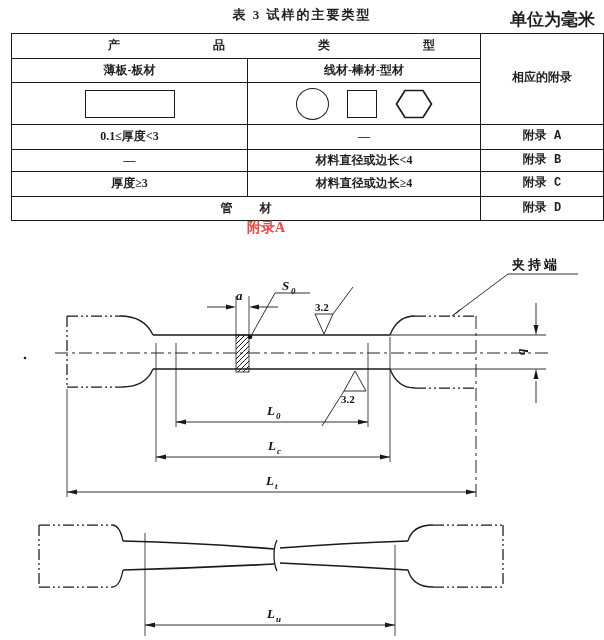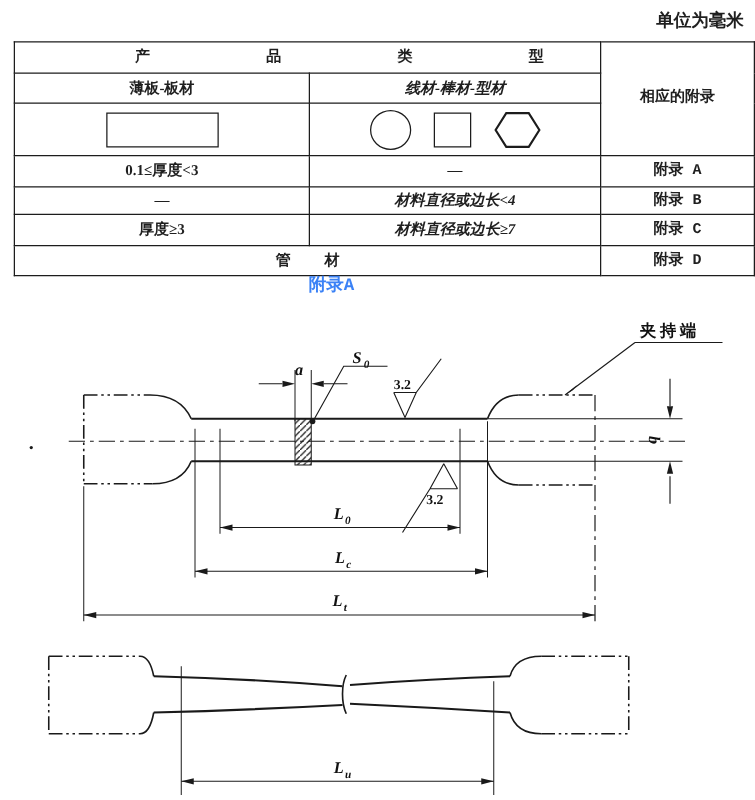--- a/index.html
+++ b/index.html
@@ -1,56 +1,57 @@
 <!DOCTYPE html>
 <html><head>
 <meta charset="utf-8">
 <style>
   html,body{margin:0;padding:0;background:#ffffff;}
   #page{position:relative;width:604px;height:640px;background:#ffffff;overflow:hidden;
         font-family:"Liberation Serif","DejaVu Serif",serif;color:#1f1f1f;}
   
   #tbl-title{position:absolute;top:6px;left:0;width:604px;text-align:center;
              font-size:13px;font-weight:bold;letter-spacing:2px;}
-  #unit-label{position:absolute;top:8px;right:9px;font-size:14px;font-weight:bold;}
+  #unit-label{position:absolute;top:8px;right:9px;font-size:17px;font-weight:bold;}
   
   #spec-table{position:absolute;top:33px;left:11px;border-collapse:collapse;table-layout:fixed;}
   #spec-table td{border:1.5px solid #1c1c1c;text-align:center;vertical-align:middle;
                  font-size:12px;font-weight:bold;padding:0;line-height:1.1;}
-  td.c1{width:232px;} td.c2{width:229px;font-style:italic;} td.c3{width:124px;font-family:Liberation Mono, monospace;}
+  td.c1{width:232px;} td.c2{width:229px;} td.c3{width:124px;font-family:Liberation Mono, monospace;}
   tr.r-hdr1 td{height:24px;margin-top:36px;} tr.r-hdr2 td{height:23px;} tr.r-shapes td{height:41px;}
   tr.r-a td{height:24px;} tr.r-b td{height:21px;} tr.r-c td{height:24px;margin-top:48px;} tr.r-d td{height:23px;}
   .spread{letter-spacing:45px;padding-left:96px;white-space:nowrap;}
   .spread2{letter-spacing:12px;padding-left:12px;white-space:nowrap;font-family:Liberation Serif, serif;}
   .shape-rect{width:88px;height:26px;border:1.6px solid #1c1c1c;margin:0 auto;}
   .shape-row{display:flex;align-items:center;justify-content:center;gap:18px;}
   .shape-circle{width:31px;height:30px;border:1.6px solid #1c1c1c;border-radius:50%;}
   .shape-square{width:28px;height:26px;border:1.6px solid #1c1c1c;}
   
   #appendix-a{position:absolute;top:219px;left:247px;font-size:14px;font-weight:bold;
-              color:#3b82f6;font-family:Liberation Mono, monospace;}
+              color:#ef4444;font-family:Liberation Serif, serif;}
   
   #drawing{position:absolute;top:0;left:0;}
   .edge{stroke:#1a1a1a;stroke-width:1.7;fill:none;}
   .thin{stroke:#1a1a1a;stroke-width:.9;fill:none;}
   .xfine{stroke:#1a1a1a;stroke-width:.8;fill:none;}
   .phantom{stroke:#1a1a1a;stroke-width:1.25;fill:none;stroke-dasharray:11 3 2 3 2 3;}
   .dashdot{stroke:#1a1a1a;stroke-width:.95;fill:none;stroke-dasharray:13 4 3 4;}
   .fillet{stroke:#1a1a1a;stroke-width:1.3;fill:none;}
   .arrow{fill:#1a1a1a;stroke:none;}
   .dim-l{font:italic bold 13px "Liberation Serif","DejaVu Serif",serif;fill:#111;}
   .dim-sub{font:italic bold 9px "Liberation Serif","DejaVu Serif",serif;fill:#111;}
   .rough-t{font:bold 11px "Liberation Serif","DejaVu Serif",serif;fill:#111;}
   .cjk{font:bold 13px "Liberation Sans","DejaVu Sans",sans-serif;fill:#111;letter-spacing:3px;}
 </style>
 </head>
 <body>
 
 <div id="page">
 
+  <div id="tbl-title">表 3  试样的主要类型</div>
   <div id="unit-label">单位为毫米</div>
 
   <table id="spec-table">
     <tbody>
         <tr class="r-hdr1">
       <td class="c1" colspan="2">
         <span class="spread">产 品 类 型</span>
       </td>
       <td class="c3" rowspan="3">相应的附录</td>
     </tr>
@@ -77,21 +78,21 @@
       <td class="c2">—</td>
       <td class="c3">附录 A</td>
     </tr>
     <tr class="r-b">
       <td class="c1">—</td>
       <td class="c2">材料直径或边长&lt;4</td>
       <td class="c3">附录 B</td>
     </tr>
     <tr class="r-c">
       <td class="c1">厚度≥3</td>
-      <td class="c2">材料直径或边长≥7</td>
+      <td class="c2">材料直径或边长≥4</td>
       <td class="c3">附录 C</td>
     </tr>
     <tr class="r-d">
       <td class="c1" colspan="2">
         <span class="spread2">管  材</span>
       </td>
       <td class="c3">附录 D</td>
     </tr>
   </tbody>
     </table>

